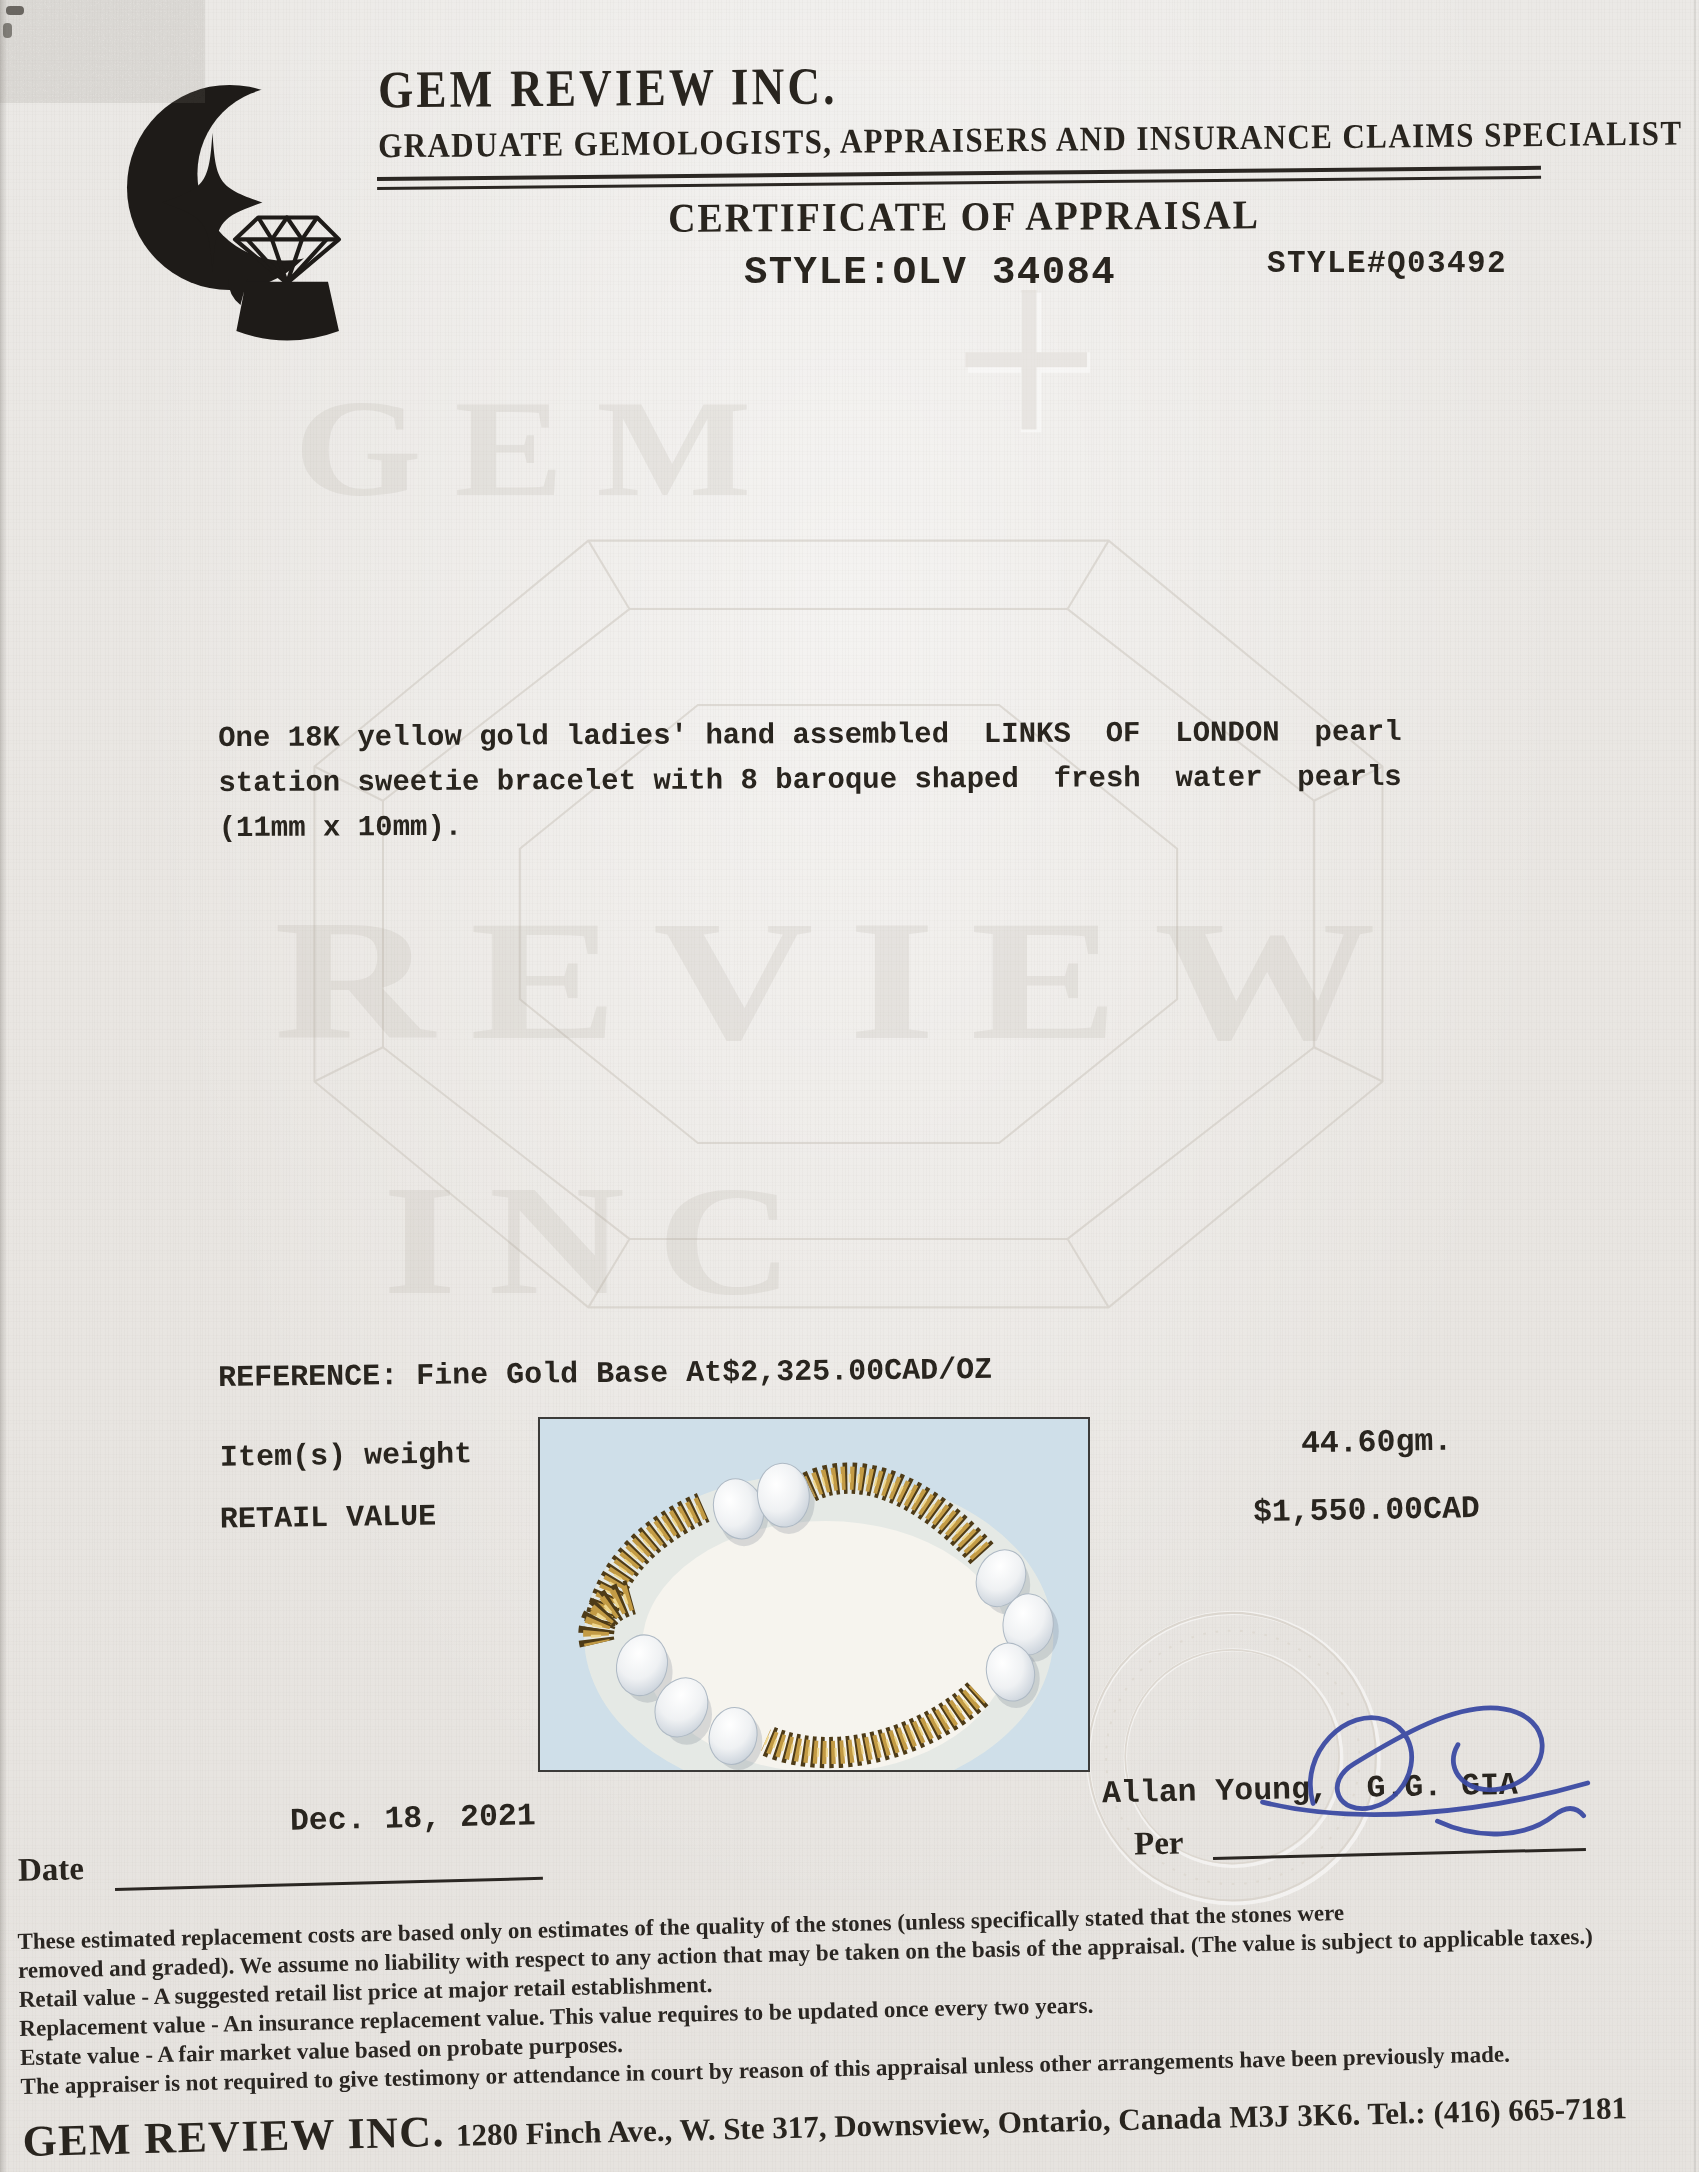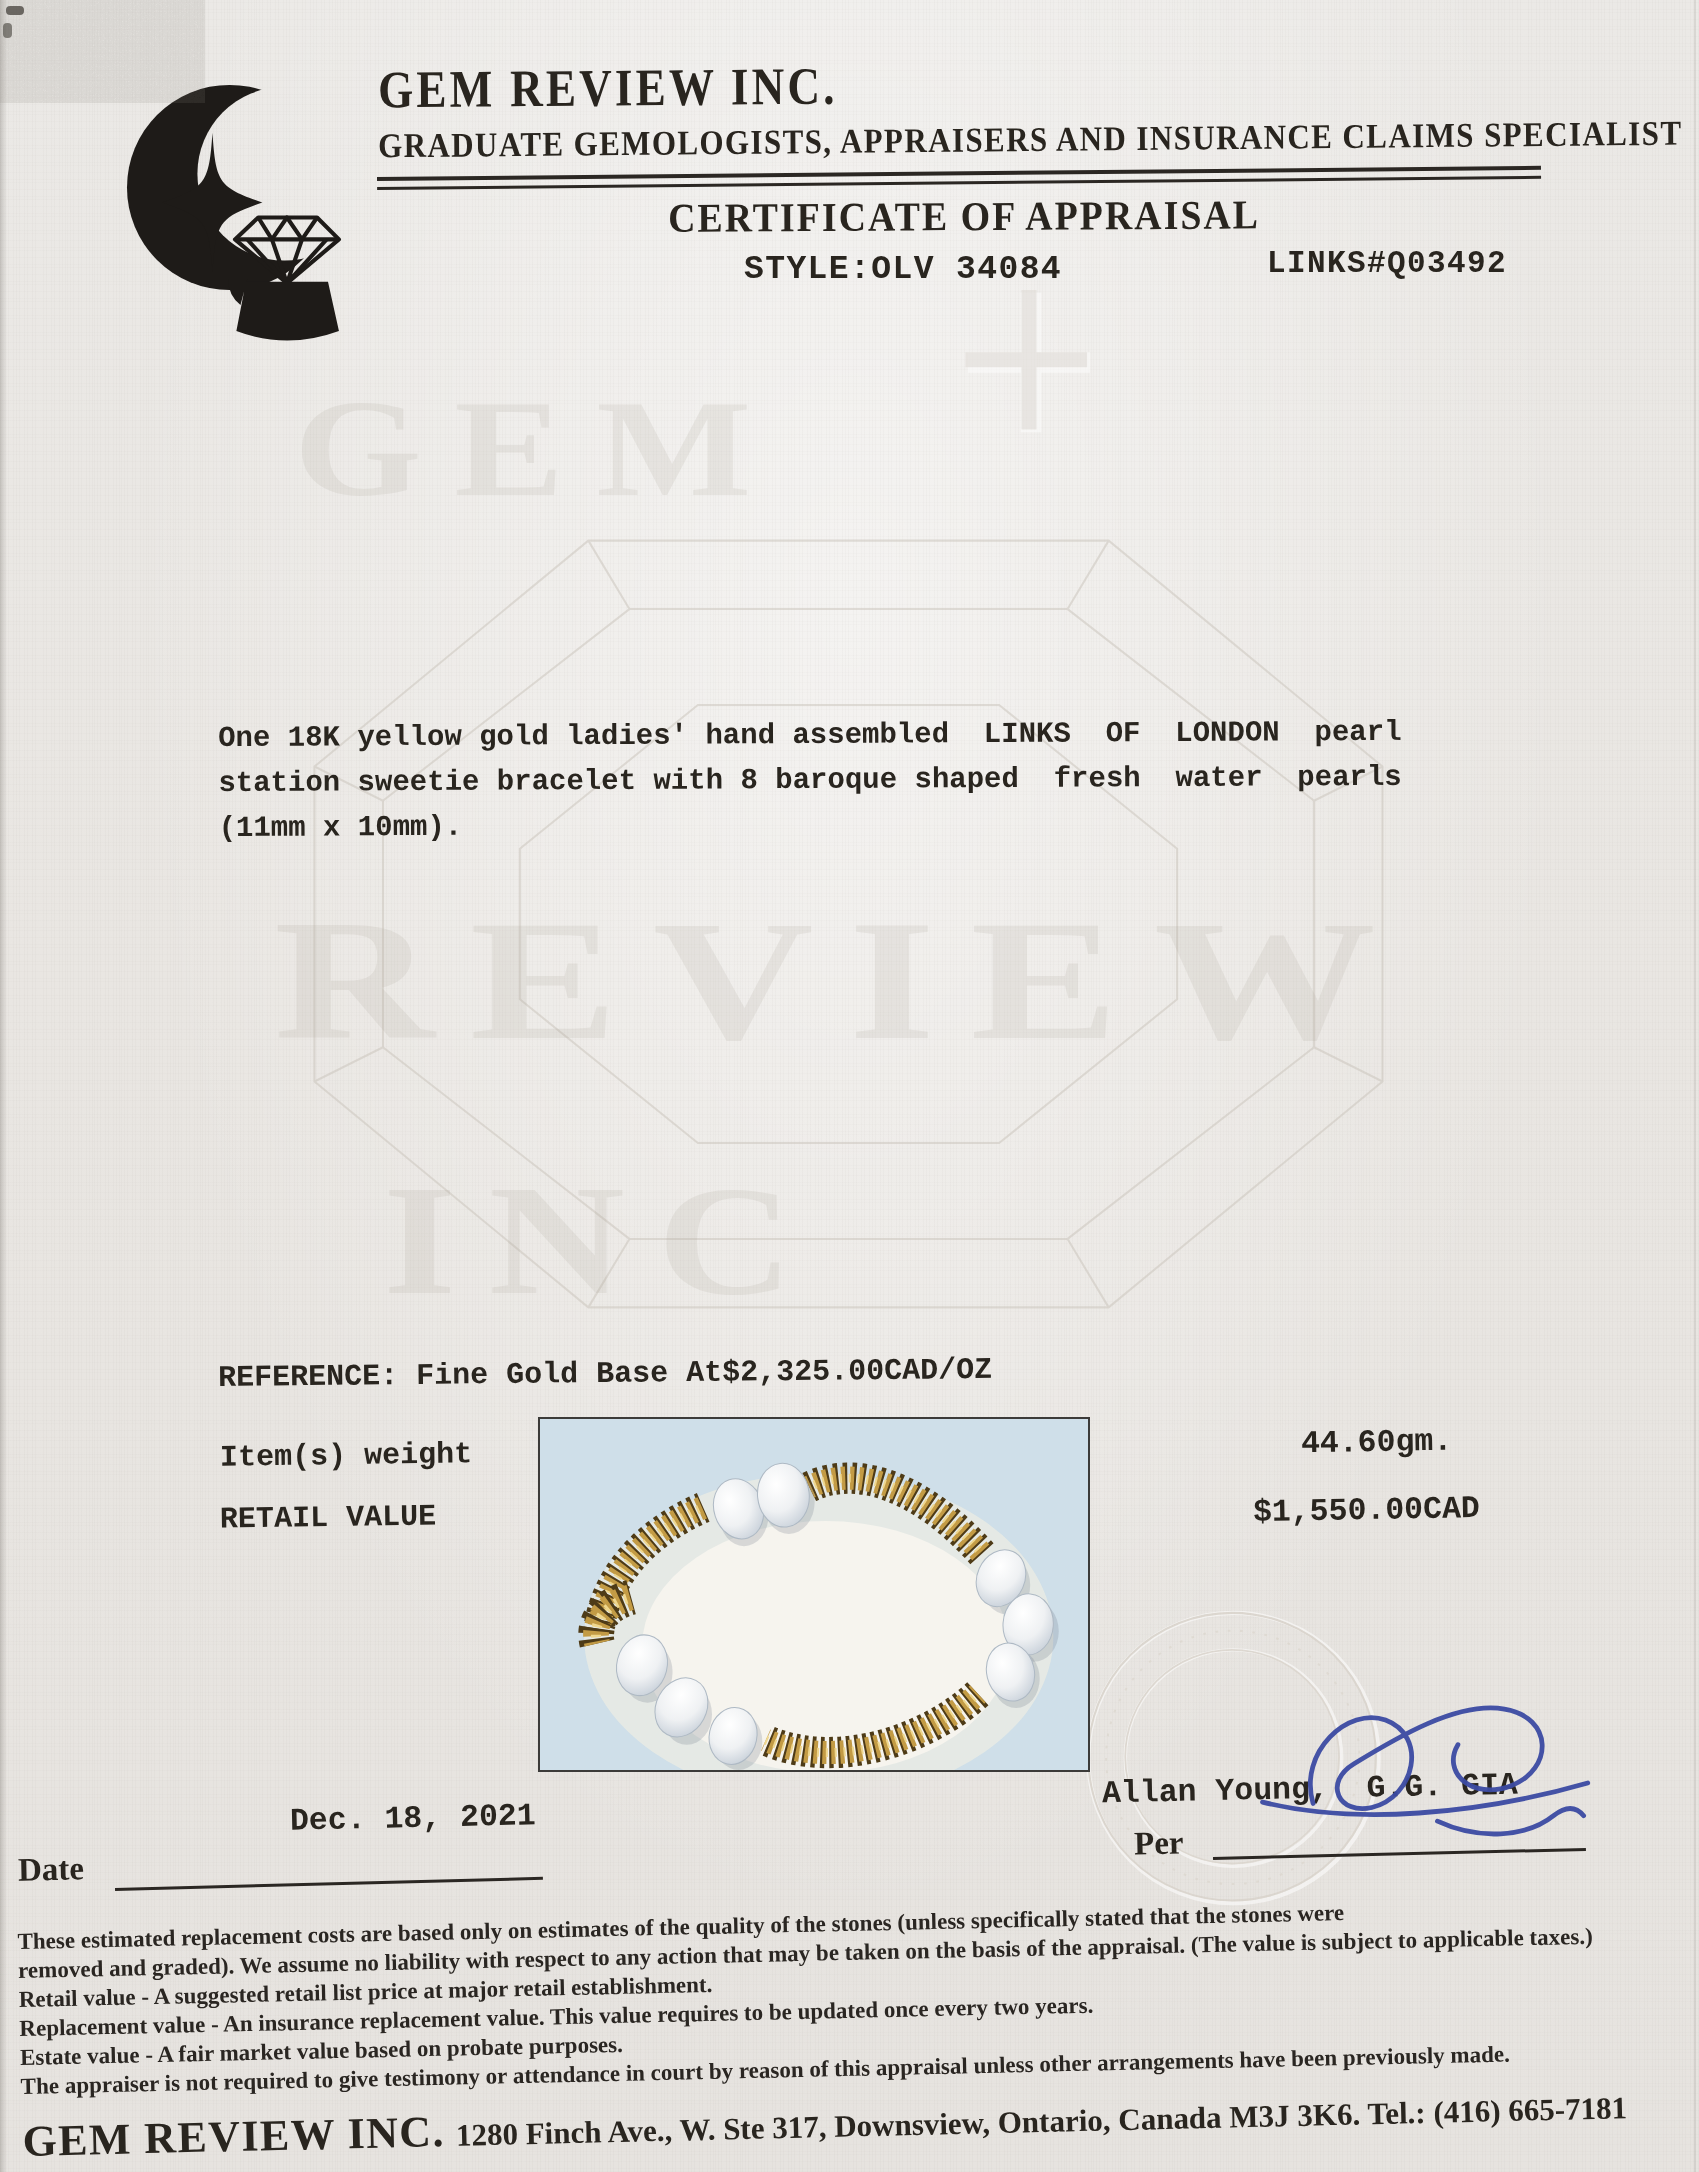--- a/index.html
+++ b/index.html
@@ -27,21 +27,21 @@
   .logo{left:101px;top:74px;width:294px;height:272px;}
   .company-name{left:378px;top:59px;font-size:48px;font-weight:bold;letter-spacing:3.4px;
     transform:scale(.94,1.1) rotate(-.4deg);transform-origin:0 0;white-space:nowrap;}
   .tagline{left:378px;top:126px;font-size:31px;font-weight:bold;letter-spacing:1.4px;
     transform:scale(1,1.12) rotate(-.5deg);transform-origin:0 0;white-space:nowrap;}
   .double-rule{left:377px;top:177px;width:1164px;height:5.5px;
     border-top:4.1px solid #2b2723;border-bottom:3.4px solid #2b2723;
     transform:rotate(-.55deg);transform-origin:0 0;}
   .cert-title{left:668px;top:194px;font-size:39px;font-weight:bold;letter-spacing:2.1px;
     transform:scale(.97,1.05) rotate(-.3deg);transform-origin:0 0;white-space:nowrap;}
-  .style-no{left:744px;top:251px;font-size:33px;font-weight:bold;letter-spacing:1.4px;}
+  .style-no{left:744px;top:251px;font-size:39px;font-weight:bold;letter-spacing:1.4px;}
   .cert-no{left:1267px;top:246px;font-size:31px;font-weight:bold;letter-spacing:1.4px;}
 
   
   .desc{left:218px;top:716px;font-size:29px;font-weight:bold;line-height:45px;
     transform:rotate(-.3deg);transform-origin:0 0;}
   .reference{left:218px;top:1361px;font-size:30px;font-weight:bold;
     transform:rotate(-.6deg);transform-origin:0 0;}
   .w-label{left:220px;top:1439px;font-size:30px;font-weight:bold;transform:rotate(-.8deg);}
   .w-value{left:1301px;top:1425px;font-size:31.5px;font-weight:bold;transform:rotate(-1deg);}
   .r-label{left:220px;top:1501px;font-size:30px;font-weight:bold;transform:rotate(-.8deg);}
@@ -128,21 +128,21 @@
       <path d="M214,238 L272,302 M250,238 L272,302 M294,238 L272,302 M330,238 L272,302"></path>
     </g>
     <path fill="#1e1b18" d="M212,300 L332,300 L348,372 Q272,400 198,372 Z M186,296 L214,296 L204,334 Q186,320 186,296 Z"></path>
   </svg>
 
   <div class="abs serif ink company-name z3">GEM REVIEW INC.</div>
   <div class="abs serif ink tagline z3">GRADUATE GEMOLOGISTS, APPRAISERS AND INSURANCE CLAIMS SPECIALIST</div>
   <div class="abs double-rule z3"></div>
   <div class="abs serif ink cert-title z3">CERTIFICATE OF APPRAISAL</div>
   <div class="abs mono ink style-no z3">STYLE:OLV 34084</div>
-  <div class="abs mono ink cert-no z3">LINKS#Q03492</div>
+  <div class="abs mono ink cert-no z3">STYLE#Q03492</div>
 
   <div class="abs desc z3">
     <div class="mono ink">One 18K yellow gold ladies' hand assembled  LINKS  OF  LONDON  pearl</div>
     <div class="mono ink">station sweetie bracelet with 8 baroque shaped  fresh  water  pearls</div>
     <div class="mono ink">(11mm x 10mm).</div>
   </div>
 
   <div class="abs mono ink reference z3">REFERENCE: Fine Gold Base At$2,325.00CAD/OZ</div>
   <div class="abs mono ink w-label z3">Item(s) weight</div>
   <div class="abs mono ink w-value z3">44.60gm.</div>

